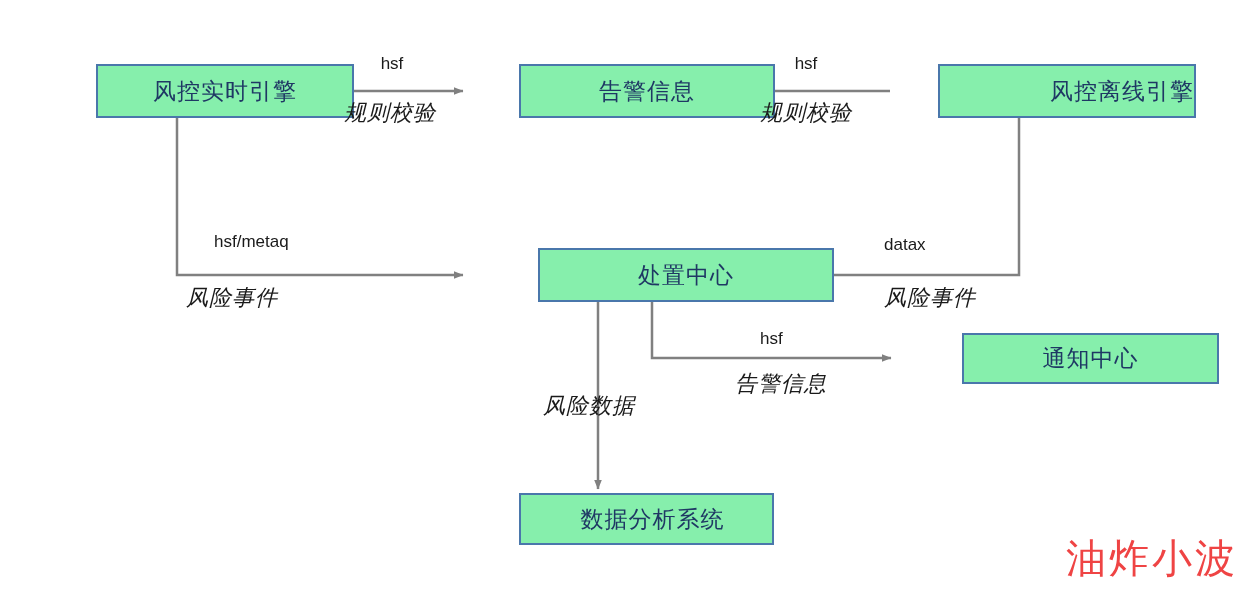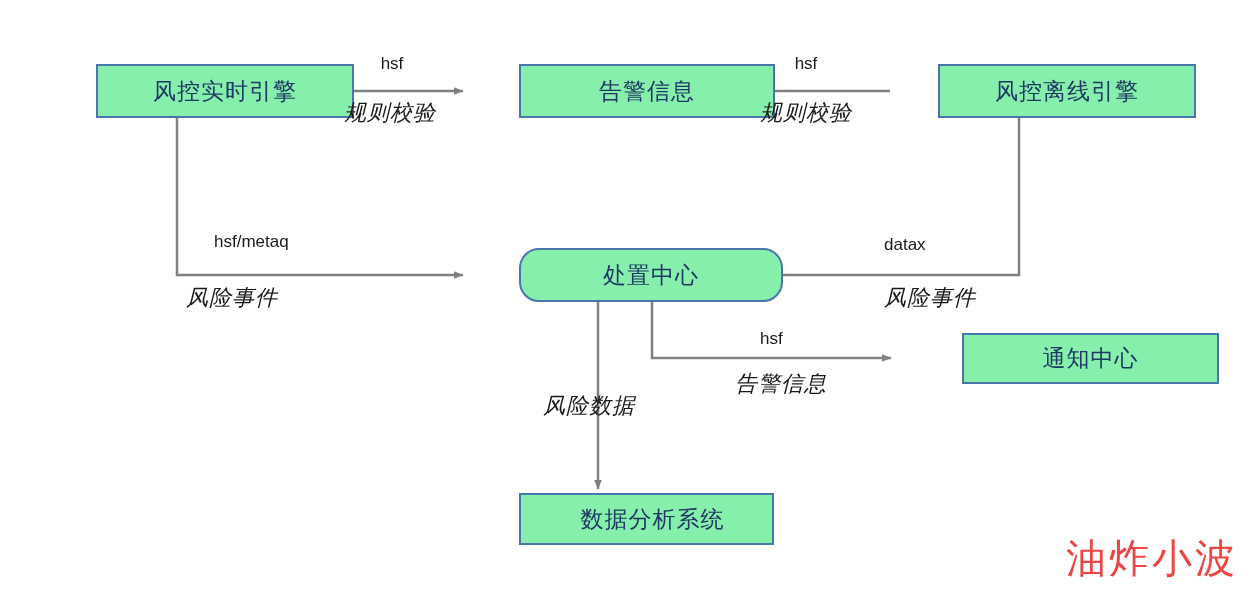--- a/index.html
+++ b/index.html
@@ -91,25 +91,25 @@
   </svg>
 
   <div class="node" style="left:48px; top:64px; width:258px; height:54px;">
     <span>风控实时引擎</span>
   </div>
 
   <div class="node" style="left:471px; top:64px; width:256px; height:54px;">
     <span>告警信息</span>
   </div>
 
-  <div class="node" style="left:890px; top:64px; width:258px; height:54px;">
+  <div class="node" style="left:890px; top:64px; width:258px; height:54px;justify-content:flex-end;">
     <span>风控离线引擎</span>
   </div>
 
-  <div class="node" style="left:471px; top:248px; width:264px; height:54px;border-radius:20px;">
+  <div class="node" style="left:490px; top:248px; width:296px; height:54px;">
     <span>处置中心</span>
   </div>
 
   <div class="node" style="left:914px; top:333px; width:257px; height:51px;">
     <span>通知中心</span>
   </div>
 
   <div class="node" style="left:471px; top:493px; width:255px; height:52px;padding-left:12px;">
     <span>数据分析系统</span>
   </div>

